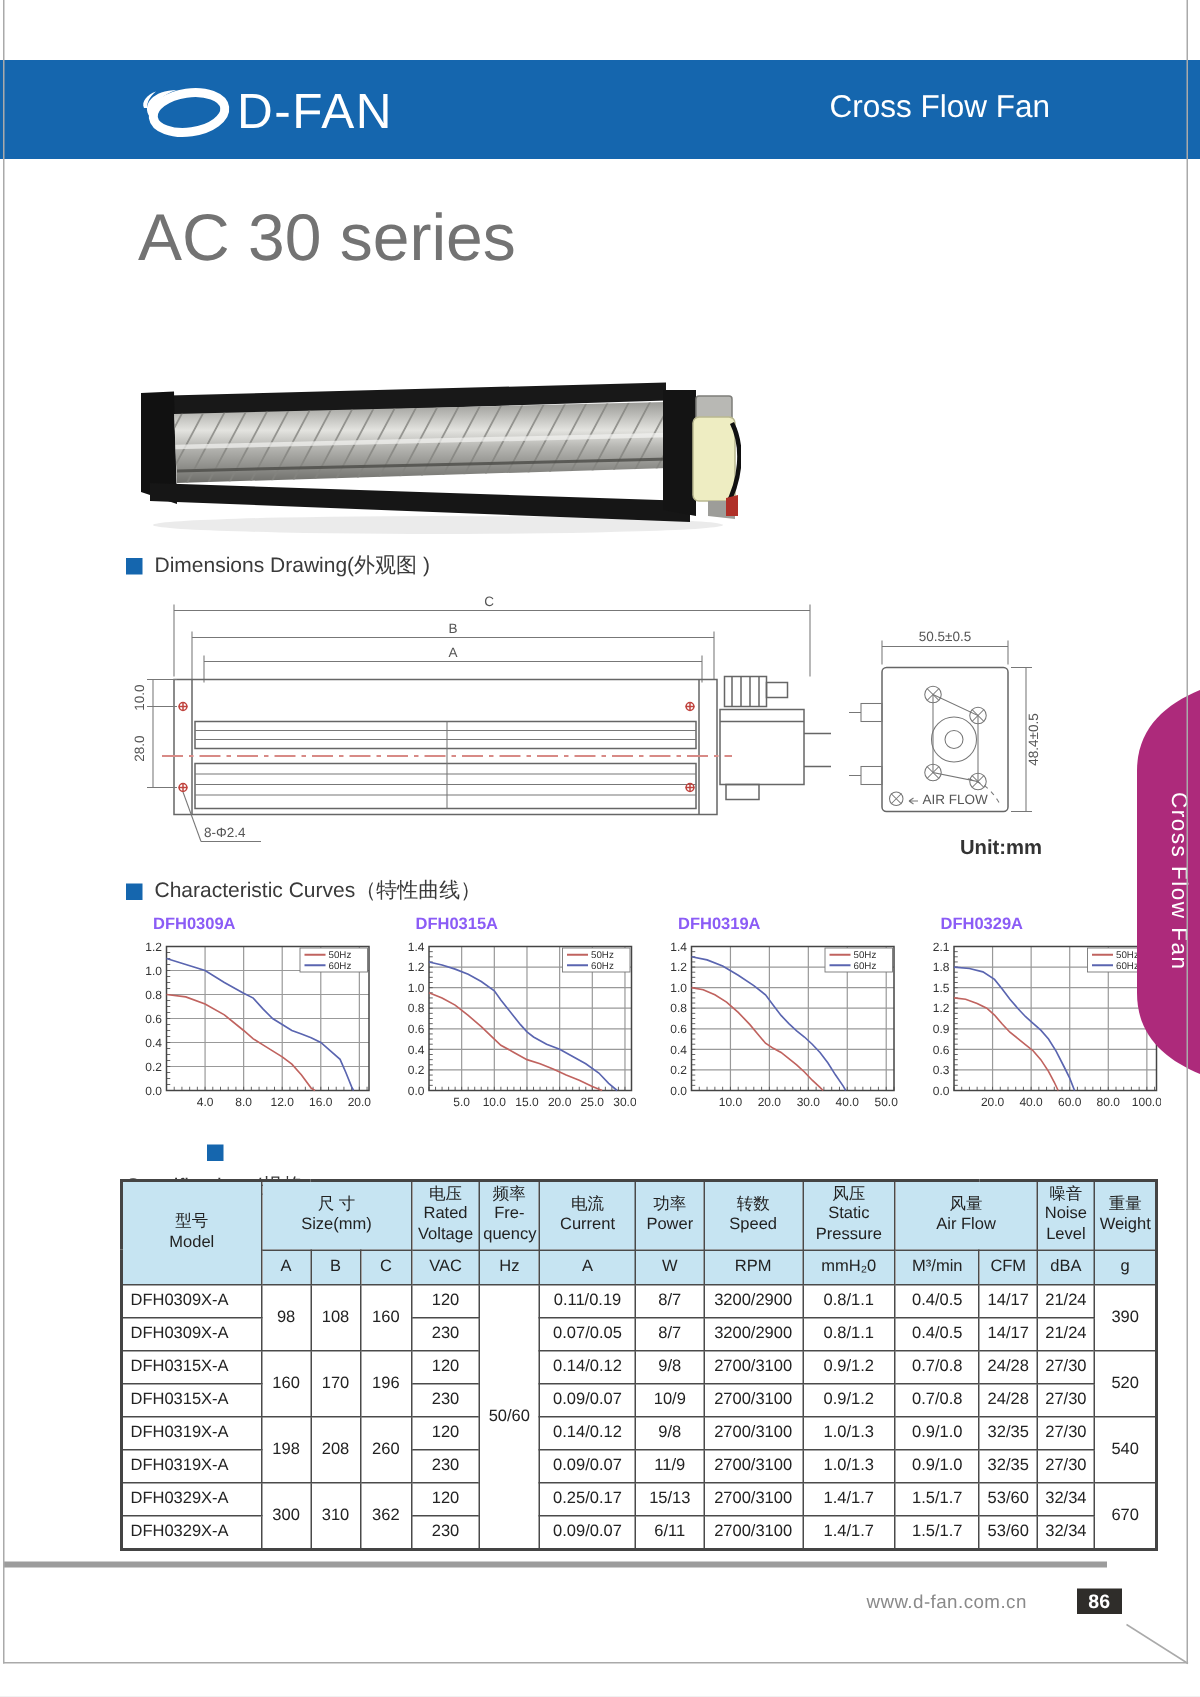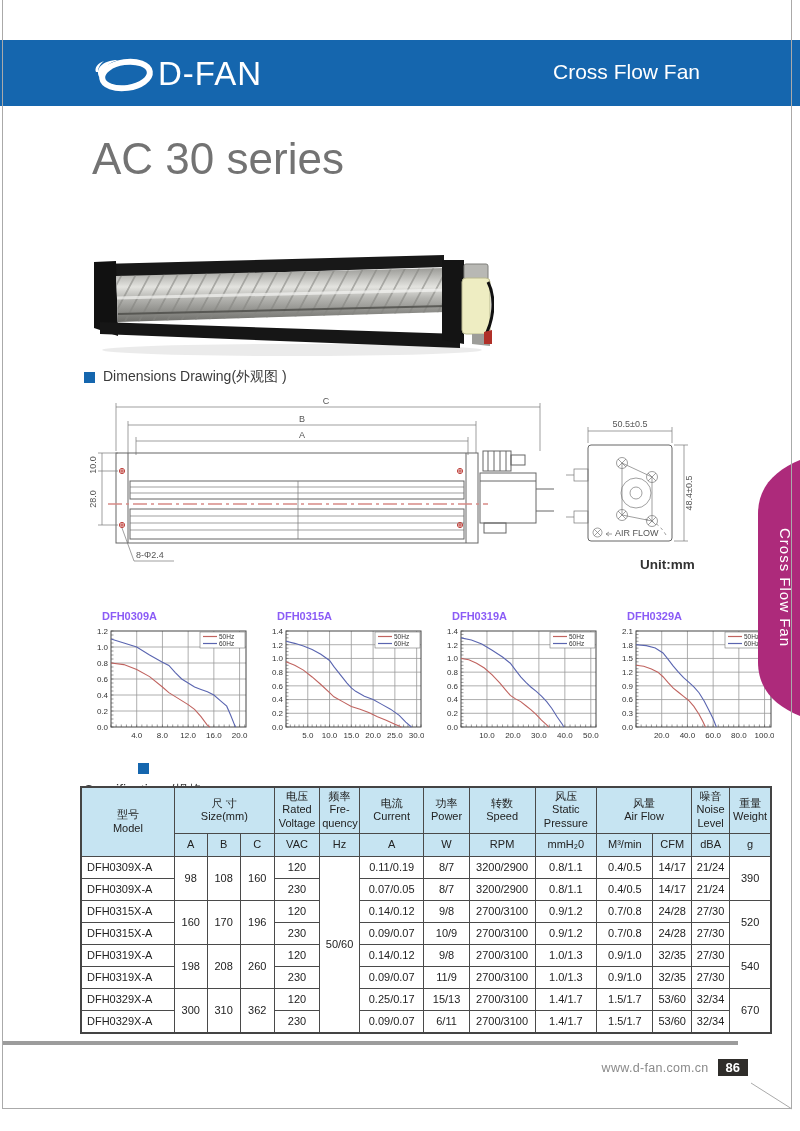--- a/index.html
+++ b/index.html
@@ -35,21 +35,21 @@
   .spec-table{border:2px solid #444;}
   .spec-table thead th{background:#c6e4f2;font-weight:normal;line-height:1.25;}
   .spec-table .units-row th{height:20px;}
   .spec-table .hd1{height:46px;}
   .spec-table tbody td{height:19px;background:#fff;}
   .spec-table td.model-cell{text-align:left;padding-left:5px;}
   
   .foot-rule{position:absolute;left:2px;top:1041px;width:736px;height:4px;background:#9c9c9c;}
   .foot-info{position:absolute;top:1059px;left:0;width:748px;display:flex;justify-content:flex-end;align-items:center;gap:9px;}
   .website{font-size:12.5px;color:#8a8a8a;letter-spacing:.3px;}
-  .page-num{background:#2f2d2a;color:#fff;font-size:13px;font-weight:bold;padding:1px 8px;}
+  .page-num{background:#2f2d2a;color:#fff;font-size:13px;font-weight:bold;padding:1px 8px;margin-left:24px;}
   .corner-svg{position:absolute;right:0;bottom:0;width:60px;height:80px;}
   
   .side-tab-svg{position:absolute;right:0;top:460px;width:46px;height:256px;}
   .side-tab-label{position:absolute;right:6px;top:472px;height:232px;display:flex;align-items:center;justify-content:center;
         writing-mode:vertical-rl;color:#fff;font-size:15px;letter-spacing:1px;}
 </style>
 </head>
 <body>
 
 <div class="page">
@@ -201,20 +201,24 @@
       <rect x="486" y="76" width="14" height="12"></rect>
         <rect x="486" y="118" width="14" height="12"></rect>
       <line x1="478" y1="82" x2="486" y2="82"></line>
         <line x1="478" y1="124" x2="486" y2="124"></line>
     </g>
     <text class="dimtxt" x="527" y="143" font-size="6.5">AIR FLOW</text>
     <path d="M524,141 l-6,0 m0,0 l3,-2 m-3,2 l3,2" class="thin"></path>
     <text x="552" y="176" font-size="13.5" fill="#333" font-weight="bold">Unit:mm</text>
   </svg>
 
+  <div class="sec" style="left:84px;top:585px;">
+    <span class="bullet"></span>
+    <span>Characteristic Curves（特性曲线）</span>
+  </div>
 
   <div class="charts-row" id="charts-row">
       <div class="chart-block"><div class="chart-title">DFH0309A</div><svg width="165" height="118" viewBox="0 0 165 118">
           <line x1="52.71428571428571" y1="5" x2="52.71428571428571" y2="101" stroke="#999" stroke-width="0.8"></line>
           <text x="52.71428571428571" y="111.5" text-anchor="middle" font-size="8" fill="#333" font-family="Liberation Sans, sans-serif">4.0</text>
           <line x1="78.42857142857142" y1="5" x2="78.42857142857142" y2="101" stroke="#999" stroke-width="0.8"></line>
           <text x="78.42857142857142" y="111.5" text-anchor="middle" font-size="8" fill="#333" font-family="Liberation Sans, sans-serif">8.0</text>
           <line x1="104.14285714285714" y1="5" x2="104.14285714285714" y2="101" stroke="#999" stroke-width="0.8"></line>
           <text x="104.14285714285714" y="111.5" text-anchor="middle" font-size="8" fill="#333" font-family="Liberation Sans, sans-serif">12.0</text>
           <line x1="129.85714285714283" y1="5" x2="129.85714285714283" y2="101" stroke="#999" stroke-width="0.8"></line>

